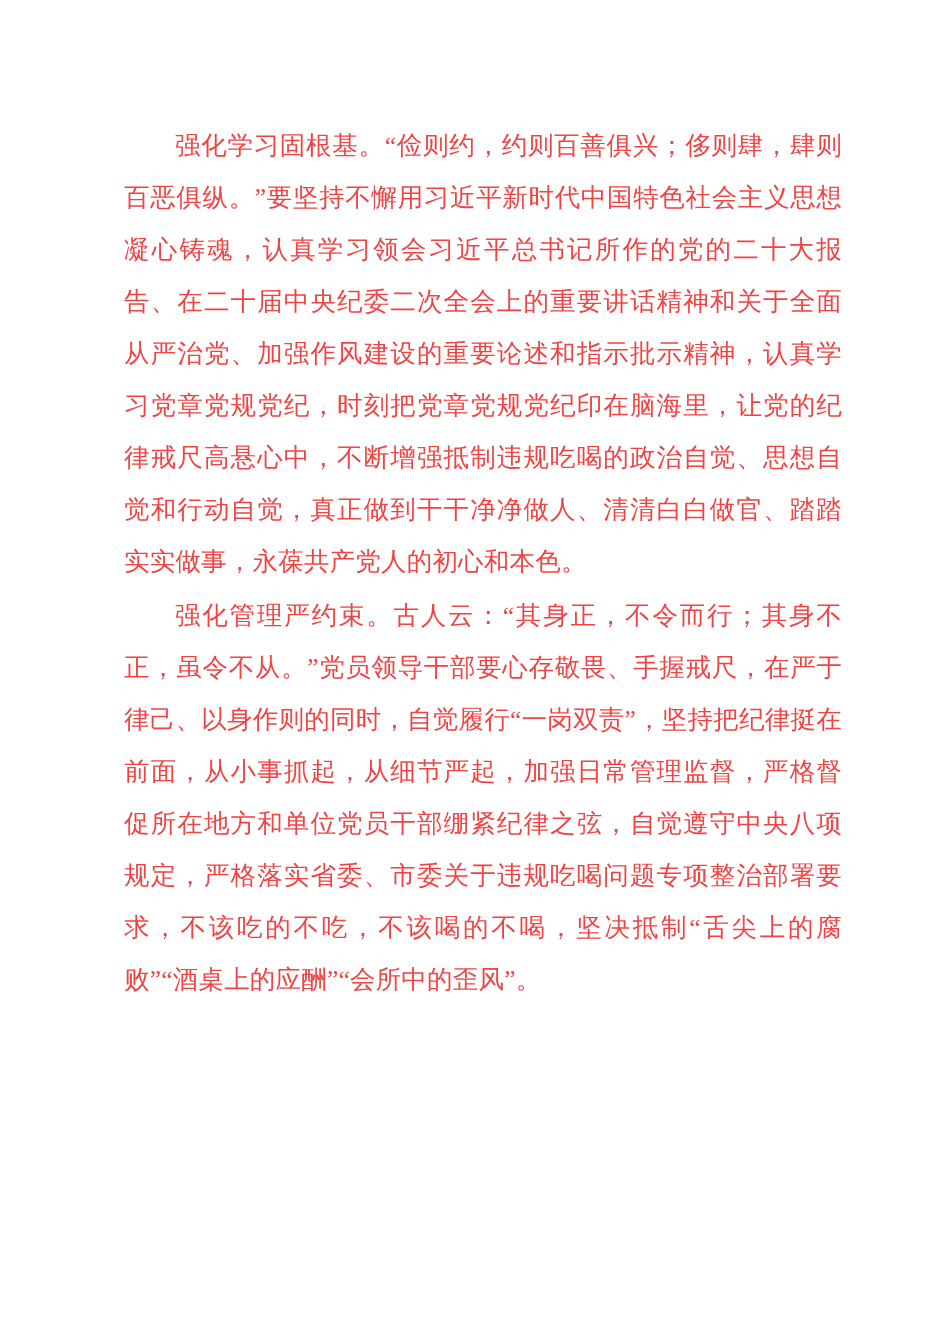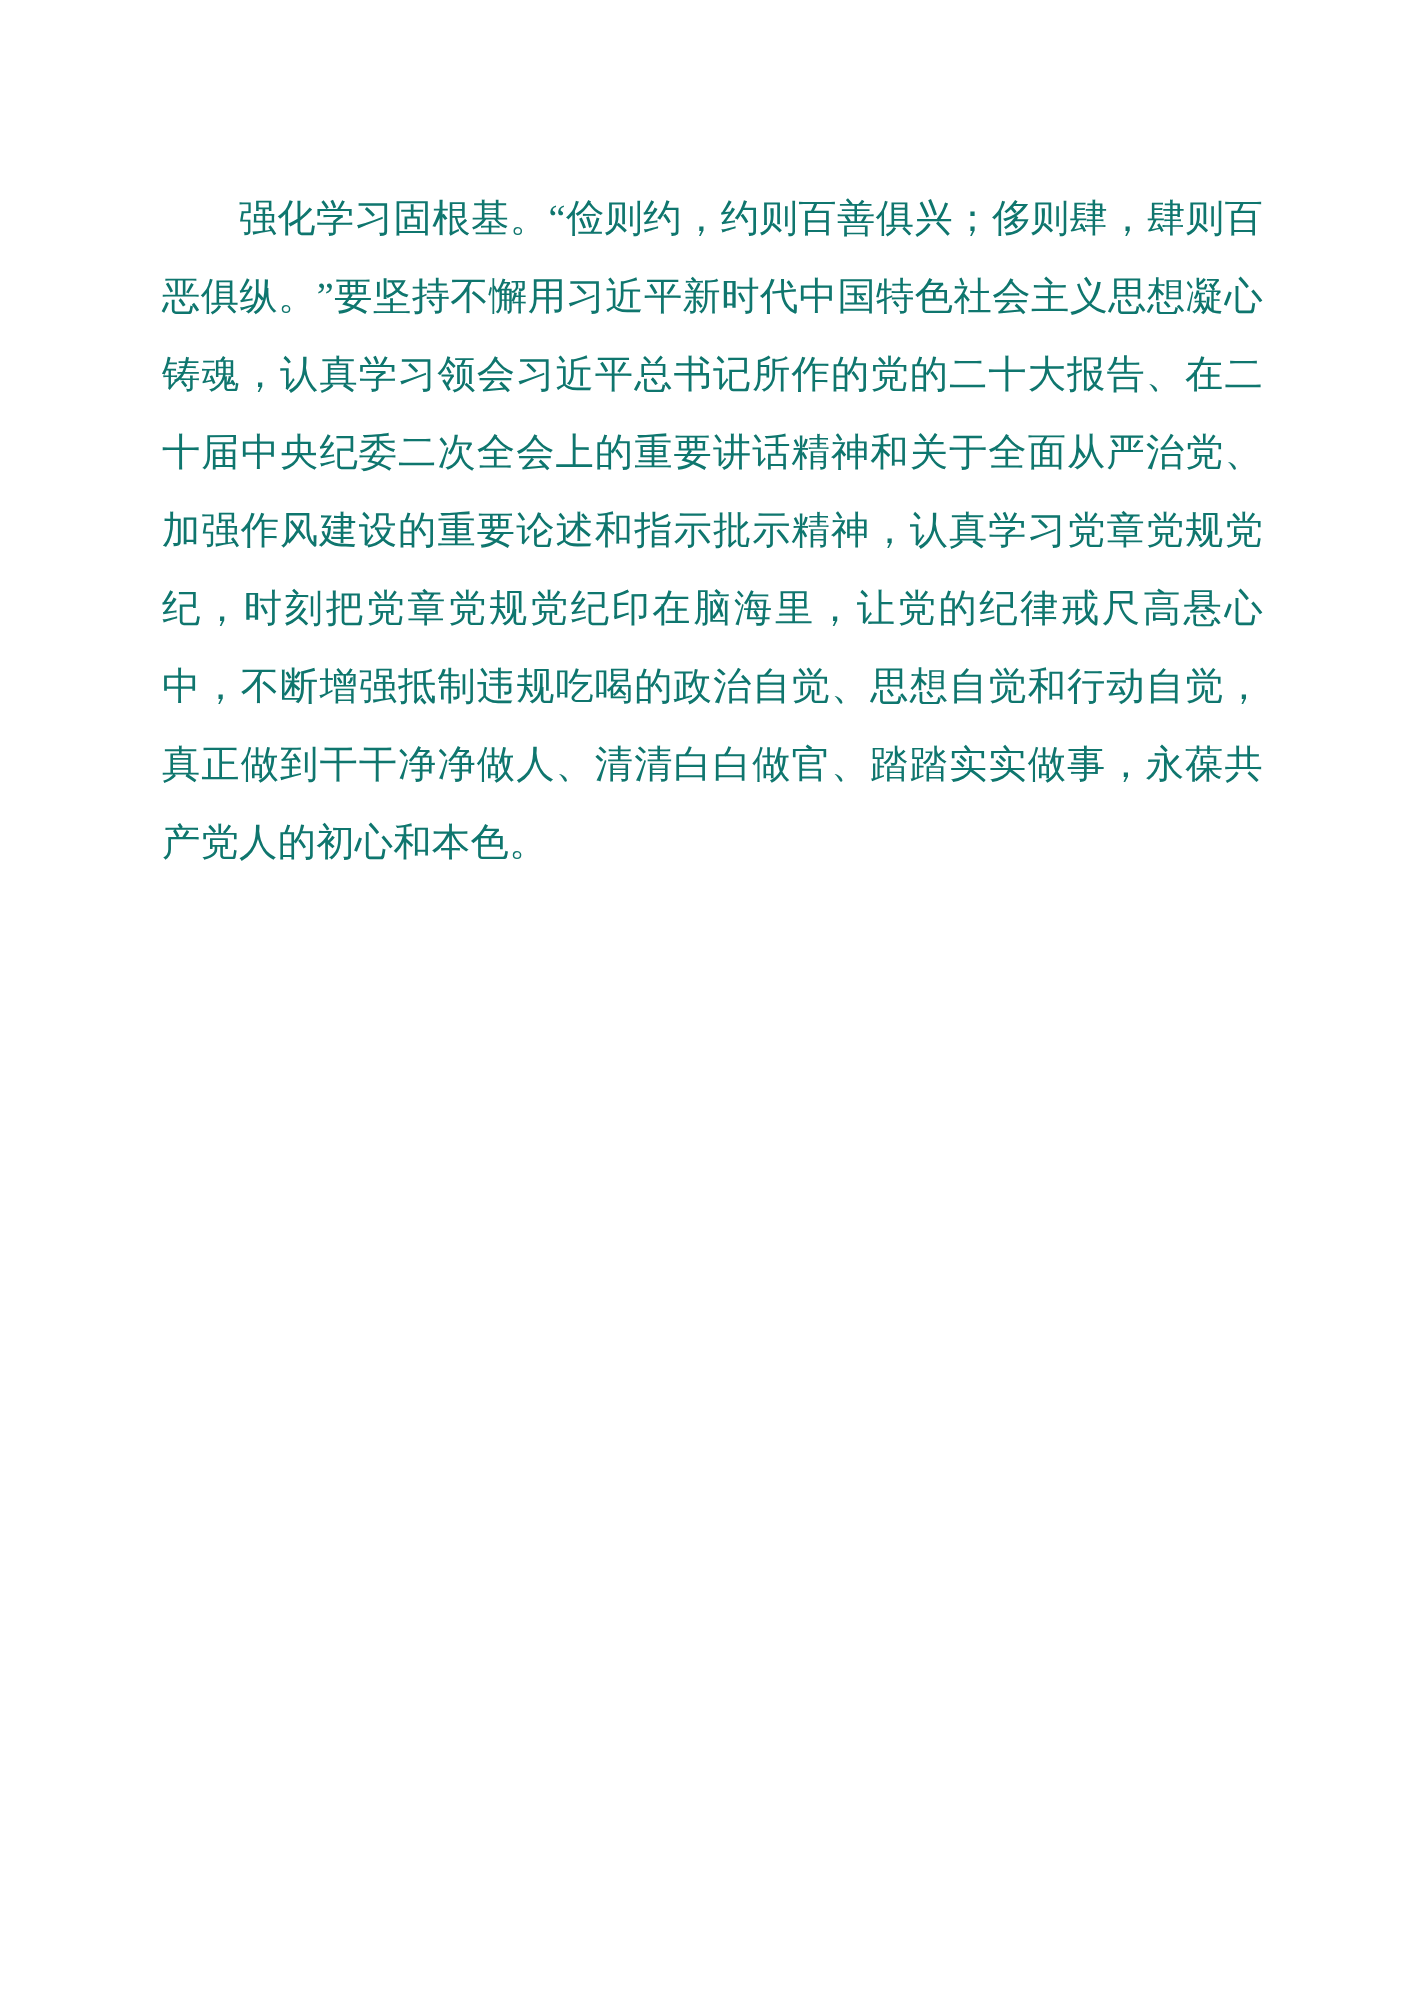--- a/index.html
+++ b/index.html
@@ -19,31 +19,32 @@
     width: 950px;
     height: 1344px;
     background: #ffffff;
     box-sizing: border-box;
     padding: 120px 108px 90px 108px;
   }
   .doc-body {
     width: 734px;
   }
   .para {
-    margin: 0 0 2px 0;
+    margin: 0 0 2px 16px;
     text-indent: 2em;
     font-size: 25.5px;
     line-height: 52px;
     letter-spacing: 0.2px;
     text-align: justify;
     text-justify: inter-ideograph;
     word-break: break-all;
-    color: #0f766e;
+    color: #ef4444;
   }
 </style>
 </head>
 <body>
 
 <div class="page">
   <div class="doc-body">
     <p class="para">强化学习固根基。“俭则约，约则百善俱兴；侈则肆，肆则百恶俱纵。”要坚持不懈用习近平新时代中国特色社会主义思想凝心铸魂，认真学习领会习近平总书记所作的党的二十大报告、在二十届中央纪委二次全会上的重要讲话精神和关于全面从严治党、加强作风建设的重要论述和指示批示精神，认真学习党章党规党纪，时刻把党章党规党纪印在脑海里，让党的纪律戒尺高悬心中，不断增强抵制违规吃喝的政治自觉、思想自觉和行动自觉，真正做到干干净净做人、清清白白做官、踏踏实实做事，永葆共产党人的初心和本色。</p>
+    <p class="para">强化管理严约束。古人云：“其身正，不令而行；其身不正，虽令不从。”党员领导干部要心存敬畏、手握戒尺，在严于律己、以身作则的同时，自觉履行“一岗双责”，坚持把纪律挺在前面，从小事抓起，从细节严起，加强日常管理监督，严格督促所在地方和单位党员干部绷紧纪律之弦，自觉遵守中央八项规定，严格落实省委、市委关于违规吃喝问题专项整治部署要求，不该吃的不吃，不该喝的不喝，坚决抵制“舌尖上的腐败”“酒桌上的应酬”“会所中的歪风”。</p>
   </div>
 </div>
 
 </body></html>

